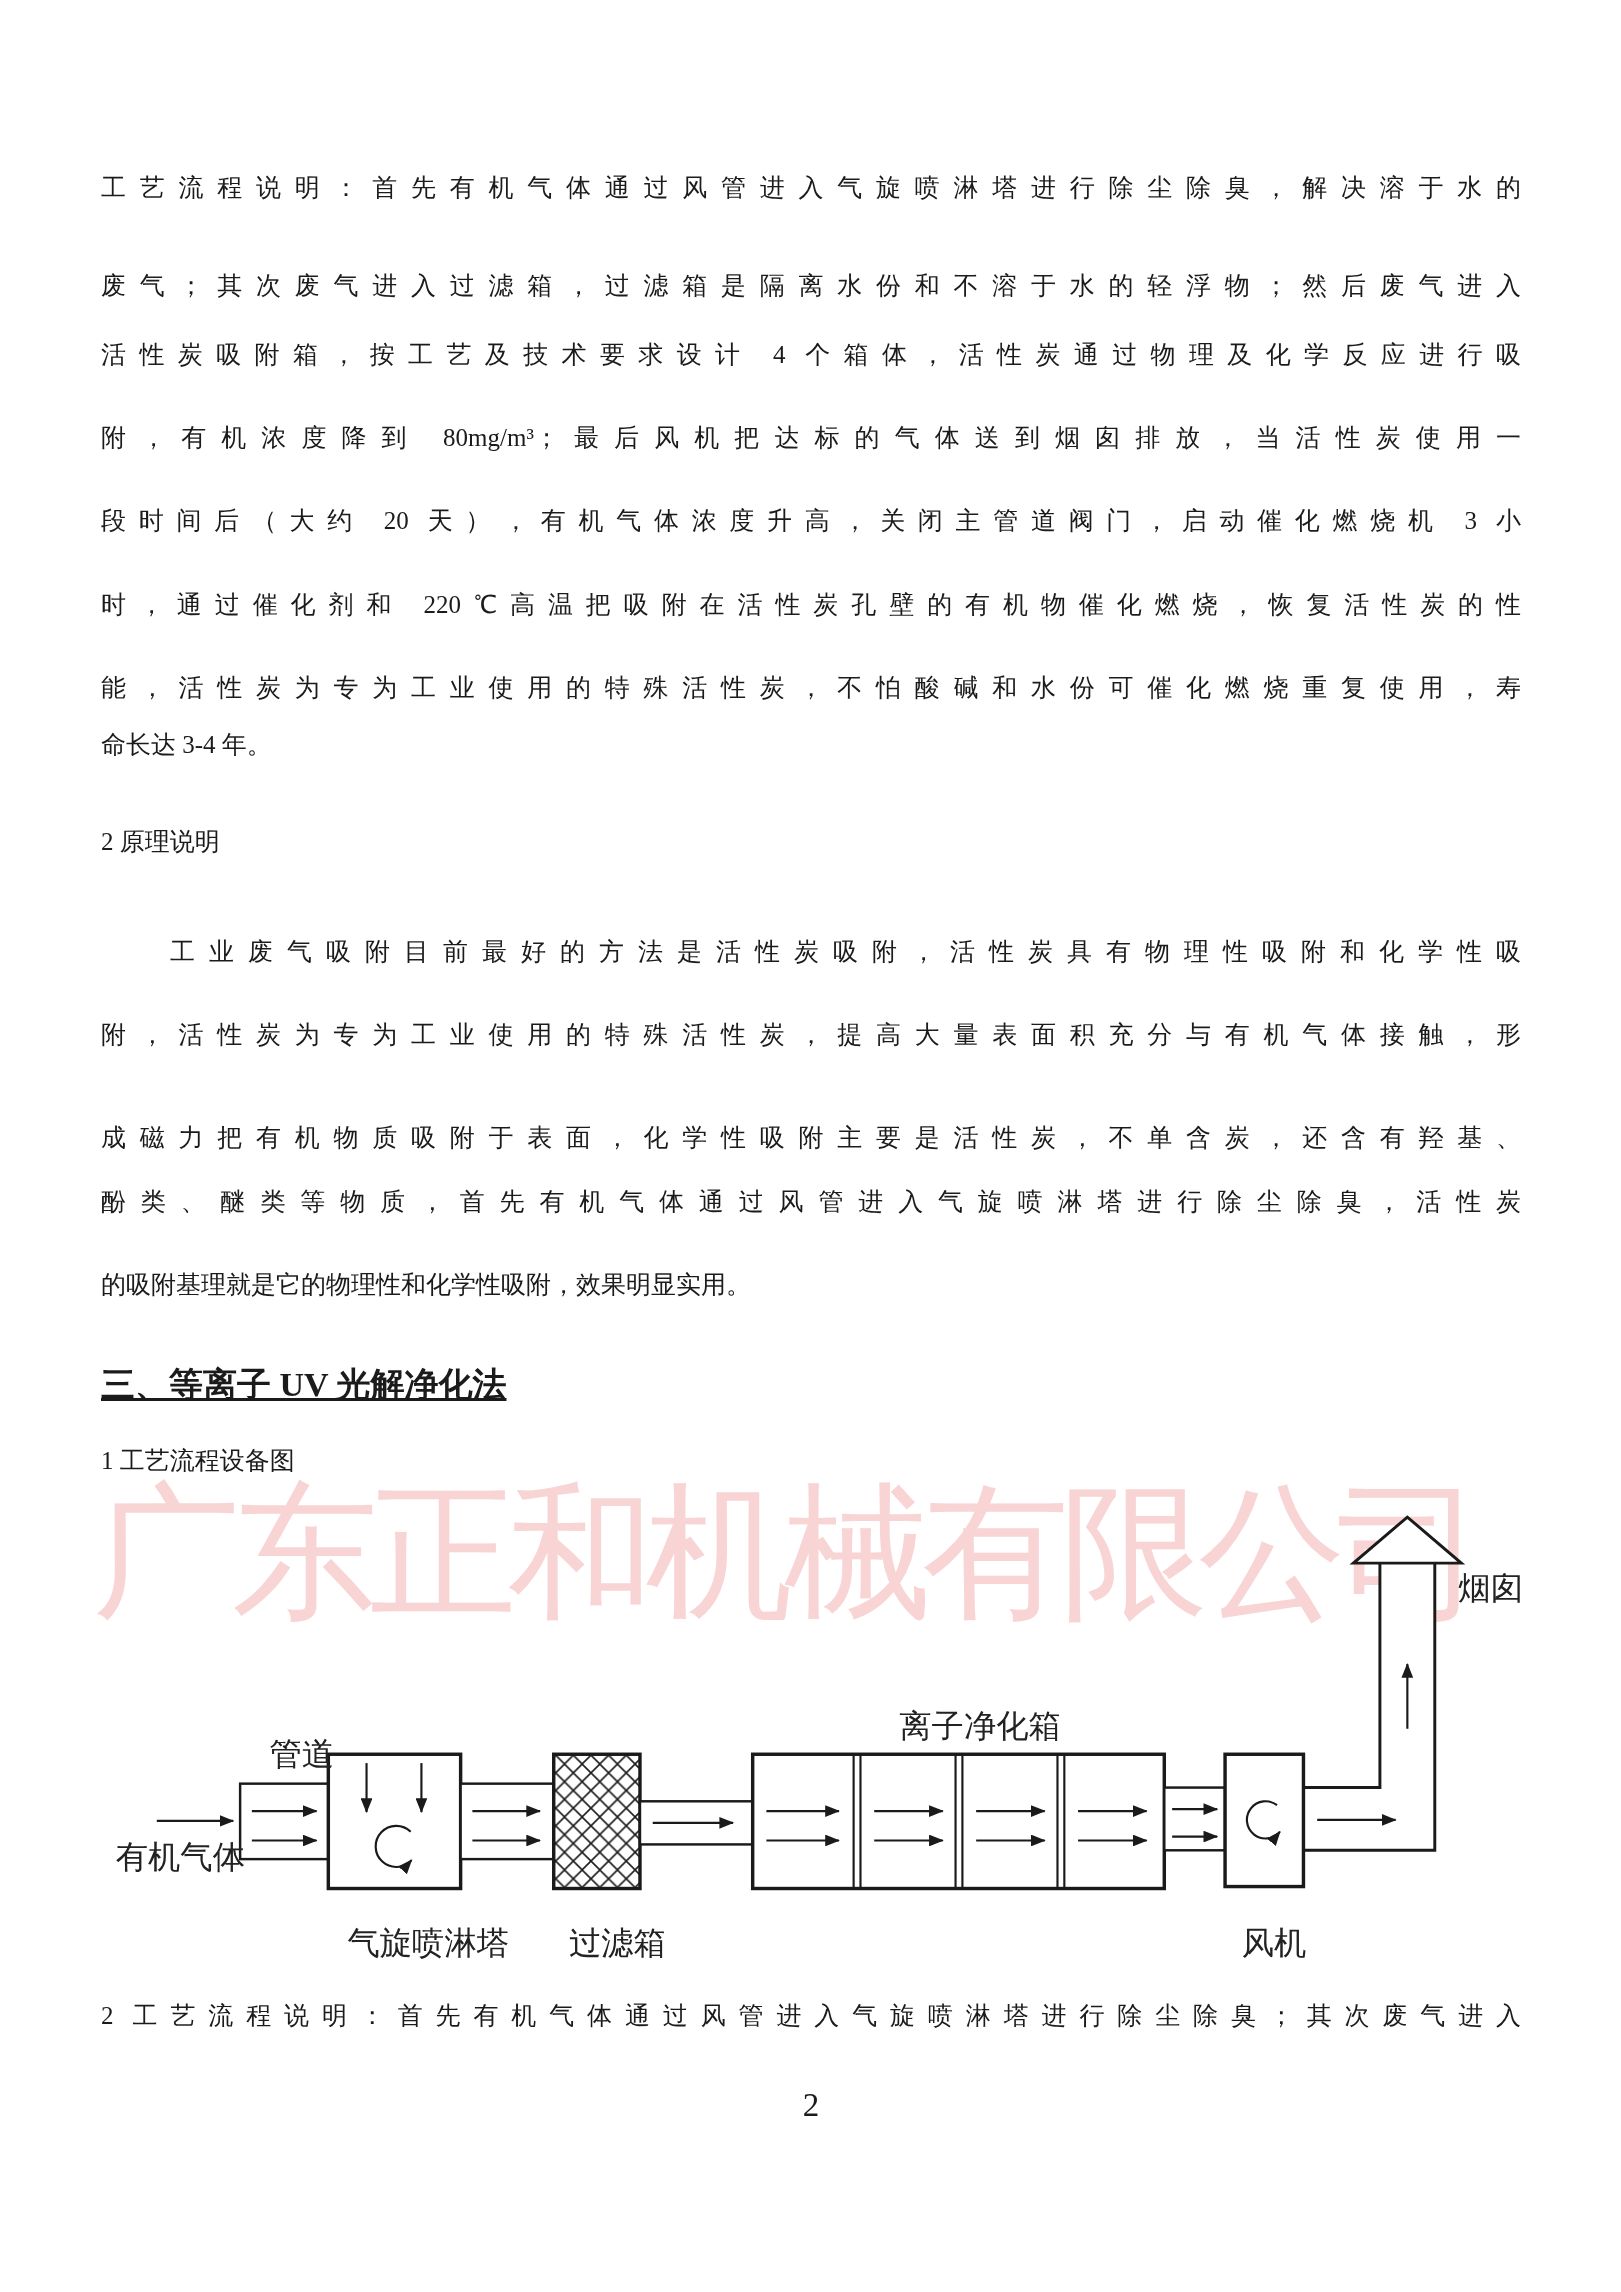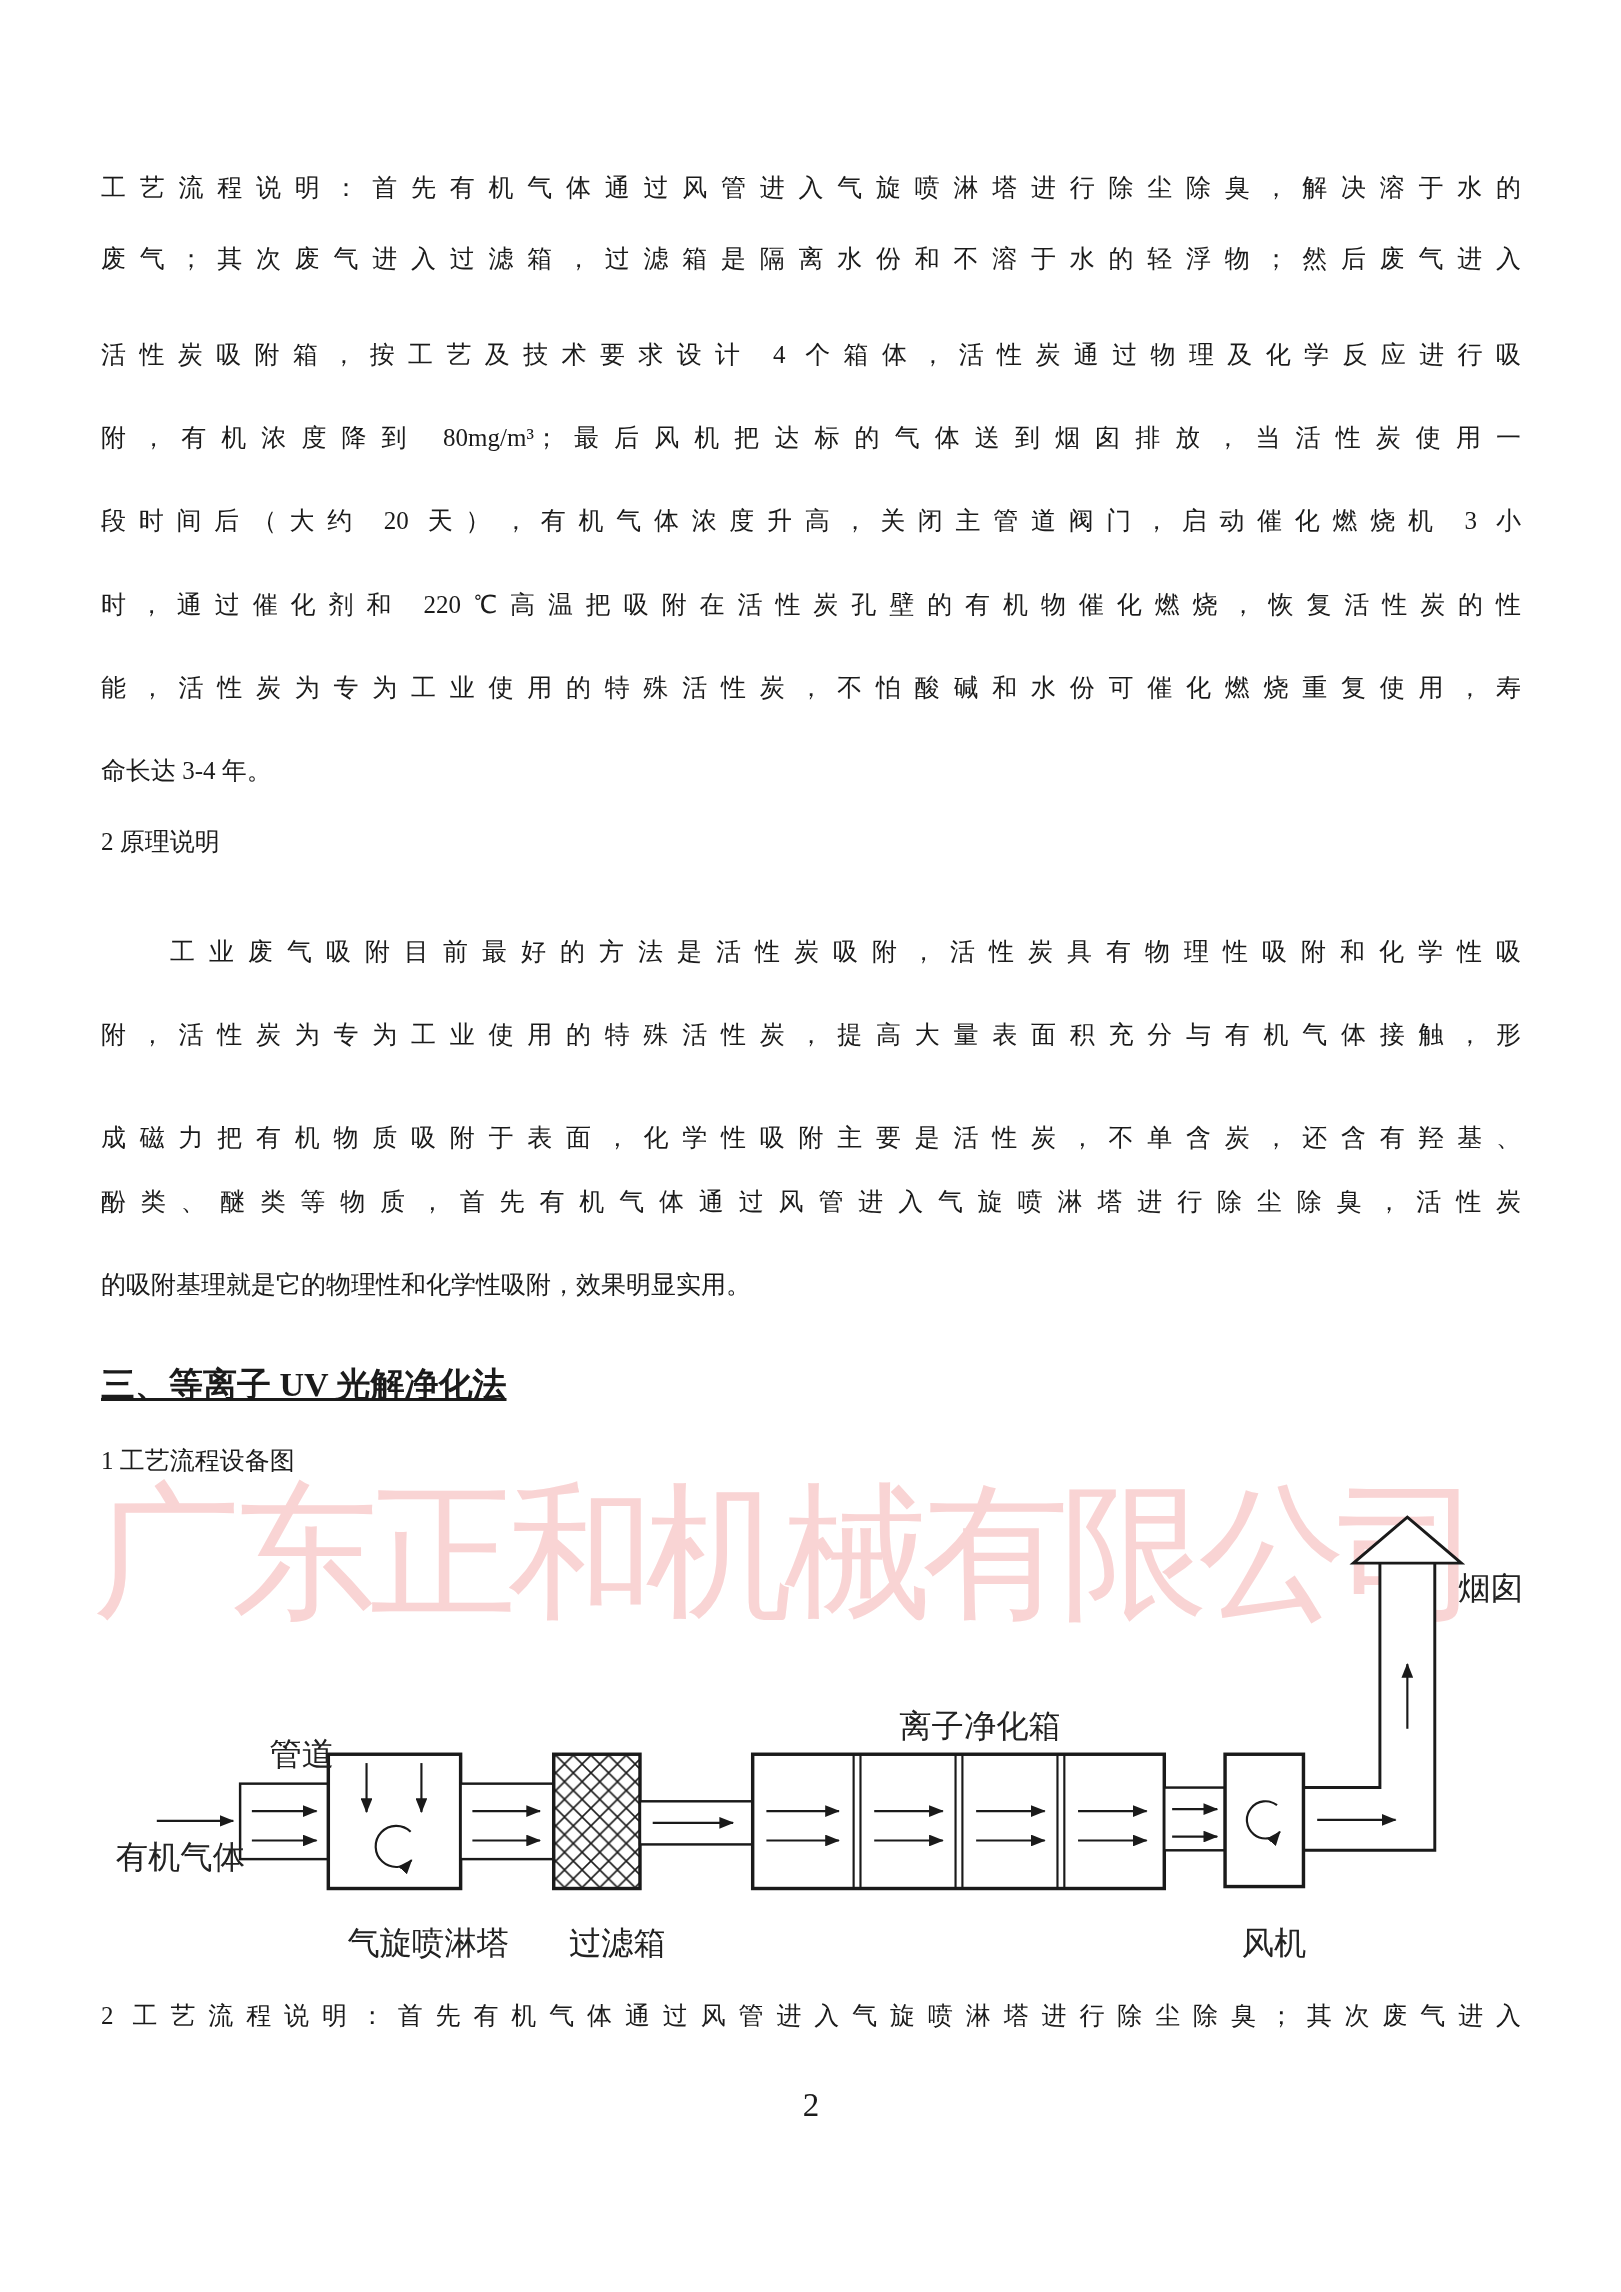--- a/index.html
+++ b/index.html
@@ -34,27 +34,27 @@
 </style>
 </head>
 <body>
 
 <div class="page">
 
   <div class="watermark">广东正和机械有限公司</div>
 
   <div class="textlayer">
     <div class="ln" style="top:146px">工艺流程说明：首先有机气体通过风管进入气旋喷淋塔进行除尘除臭，解决溶于水的</div>
-    <div class="ln" style="top:217px">废气；其次废气进入过滤箱，过滤箱是隔离水份和不溶于水的轻浮物；然后废气进入</div>
+    <div class="ln" style="top:244px">废气；其次废气进入过滤箱，过滤箱是隔离水份和不溶于水的轻浮物；然后废气进入</div>
     <div class="ln" style="top:313px">活性炭吸附箱，按工艺及技术要求设计 4 个箱体，活性炭通过物理及化学反应进行吸</div>
     <div class="ln" style="top:396px">附，有机浓度降到 80mg/m³；最后风机把达标的气体送到烟囱排放，当活性炭使用一</div>
     <div class="ln" style="top:479px">段时间后（大约 20 天），有机气体浓度升高，关闭主管道阀门，启动催化燃烧机 3 小</div>
     <div class="ln" style="top:563px">时，通过催化剂和 220℃高温把吸附在活性炭孔壁的有机物催化燃烧，恢复活性炭的性</div>
     <div class="ln" style="top:646px">能，活性炭为专为工业使用的特殊活性炭，不怕酸碱和水份可催化燃烧重复使用，寿</div>
-    <div class="ln last" style="top:729px">命长达 3-4 年。</div>
+    <div class="ln last" style="top:703px">命长达 3-4 年。</div>
 
     <div class="ln last" style="top:800px">2 原理说明</div>
 
     <div class="ln ind" style="top:910px">工业废气吸附目前最好的方法是活性炭吸附，活性炭具有物理性吸附和化学性吸</div>
     <div class="ln" style="top:993px">附，活性炭为专为工业使用的特殊活性炭，提高大量表面积充分与有机气体接触，形</div>
     <div class="ln" style="top:1096px">成磁力把有机物质吸附于表面，化学性吸附主要是活性炭，不单含炭，还含有羟基、</div>
     <div class="ln" style="top:1160px">酚类、醚类等物质，首先有机气体通过风管进入气旋喷淋塔进行除尘除臭，活性炭</div>
     <div class="ln last" style="top:1243px">的吸附基理就是它的物理性和化学性吸附，效果明显实用。</div>
 
     <div class="ln last bold" style="top:1343px">三、等离子 UV 光解净化法</div>

